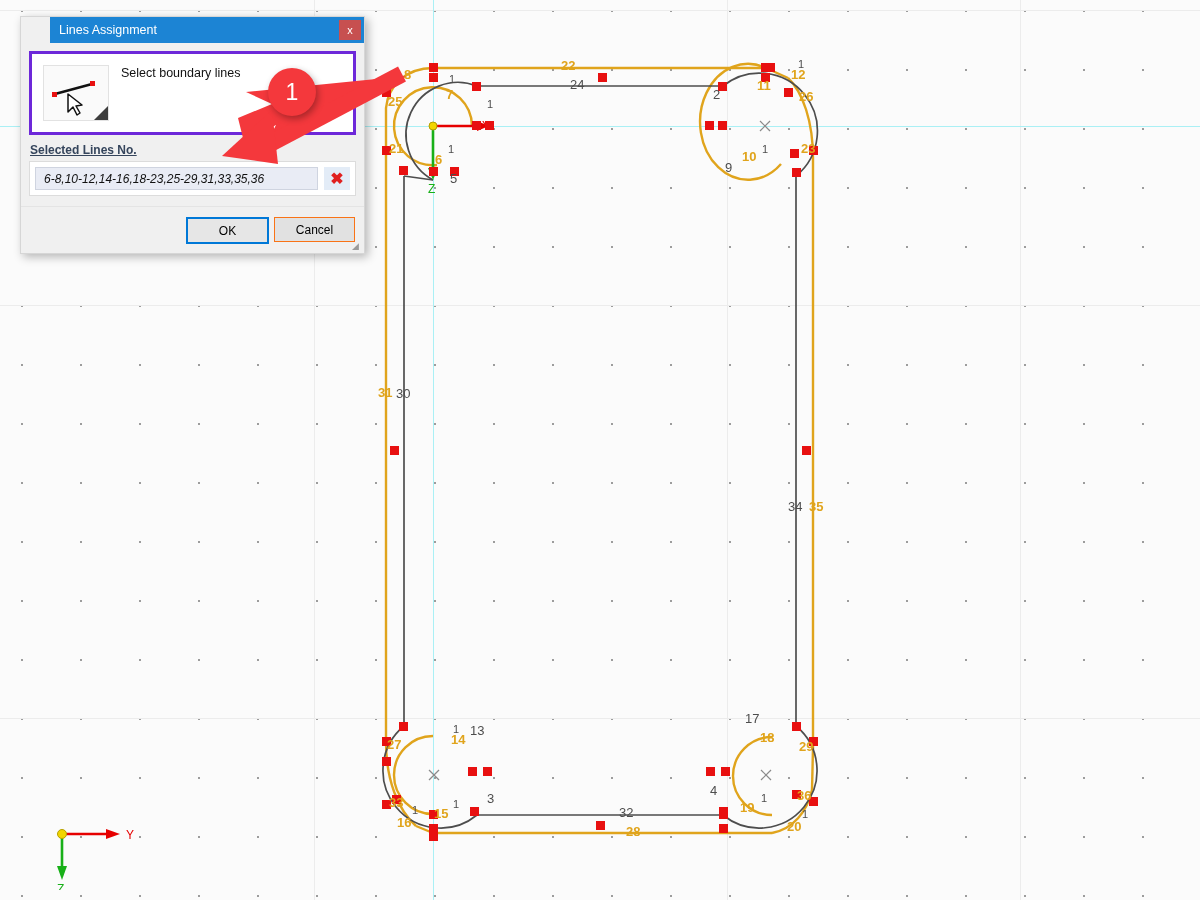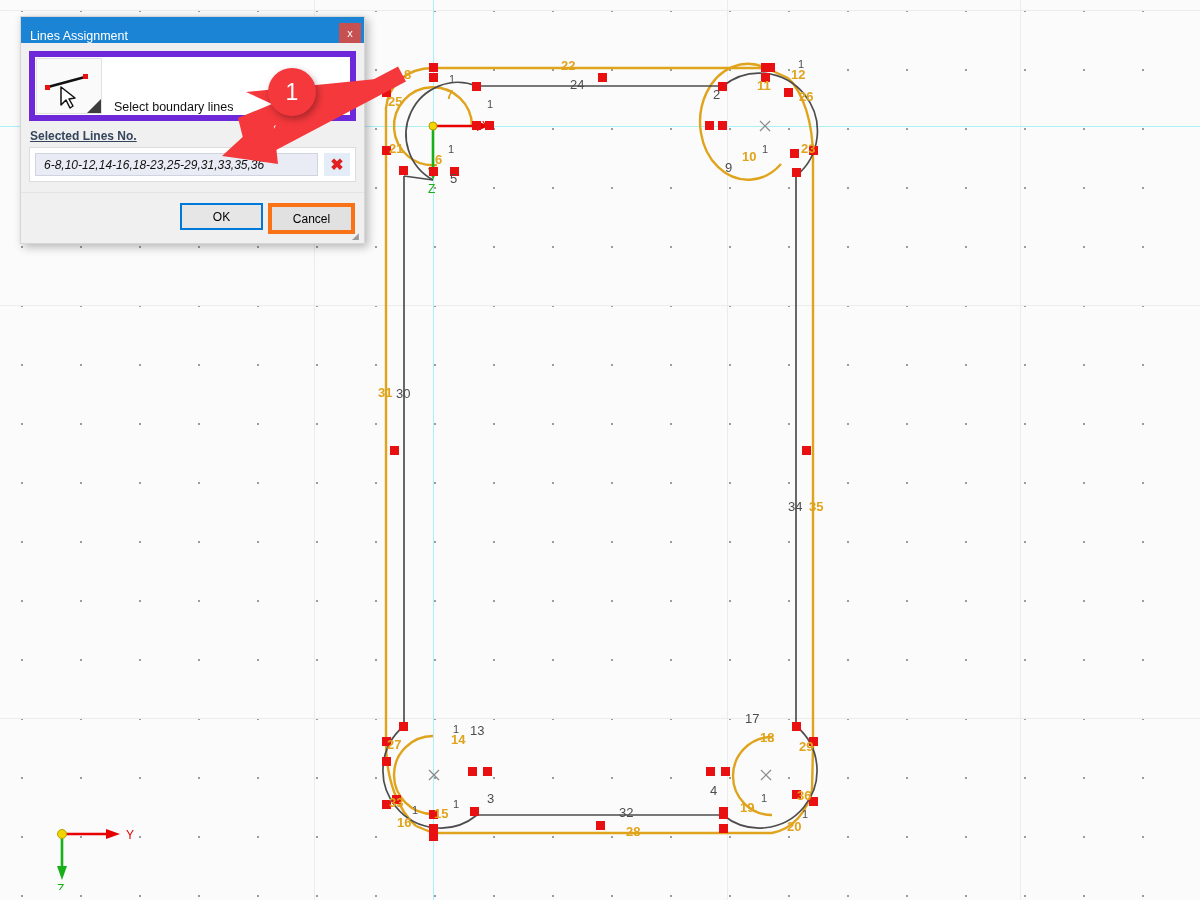--- a/index.html
+++ b/index.html
@@ -65,44 +65,45 @@
     position: absolute; left: 20px; top: 16px;
     width: 343px;
     background: #f0f0f0;
     box-shadow: 3px 3px 9px rgba(0,0,0,0.28);
     border: 1px solid #d6d6d6;
     z-index: 40;
   }
   #dialog-titlebar {
     height: 26px;
     background: #1c84d4;
-    display: flex; align-items: flex-end;
+    display: flex; align-items: center;
     padding: 0 0 0 9px;
+    margin-left: 29px;
   }
   #dialog-title {
     color: #ffffff; font-size: 12.5px;
     font-family: "Liberation Sans", sans-serif;
     flex: 1;
   }
   #dialog-close {
     width: 22px; height: 20px;
     margin-right: 3px;
     background: #c75050;
     color: #fff; font-size: 11px;
     display: flex; align-items: center; justify-content: center;
     cursor: pointer;
   }
   #dialog-body { padding: 8px 8px 0 8px; }
 
   .panel-white {
     background: #ffffff;
-    border: 6px solid #6d28d9;
-    padding: 1px;
+    border: 3px solid #6d28d9;
+    padding: 11px;
     display: flex;
-    align-items: flex-end;
+    align-items: flex-start;
     height: 56px;
   }
   #thumb {
     width: 64px; height: 54px;
     background: #fafafa;
     border: 1px solid #e2e2e2;
     position: relative;
     flex: none;
   }
   #thumb-corner {
@@ -169,21 +170,21 @@
     gap: 5px;
     margin-top: 8px;
     border-top: 1px solid #e4e4e4;
     position: relative;
   }
   .dlg-btn {
     width: 79px; height: 23px;
     font-size: 12px;
     font-family: "Liberation Sans", sans-serif;
     background: #e1e1e1;
-    border: 4px solid #f97316;
+    border: 1px solid #f97316;
     color: #000;
     cursor: pointer;
     display: flex; align-items: center; justify-content: center;
   }
   .dlg-btn.primary {
     border: 2px solid #0078d7;
     background: #e6e6e6;
   }
   #resize-grip {
     position: absolute; right: 2px; bottom: 1px;

